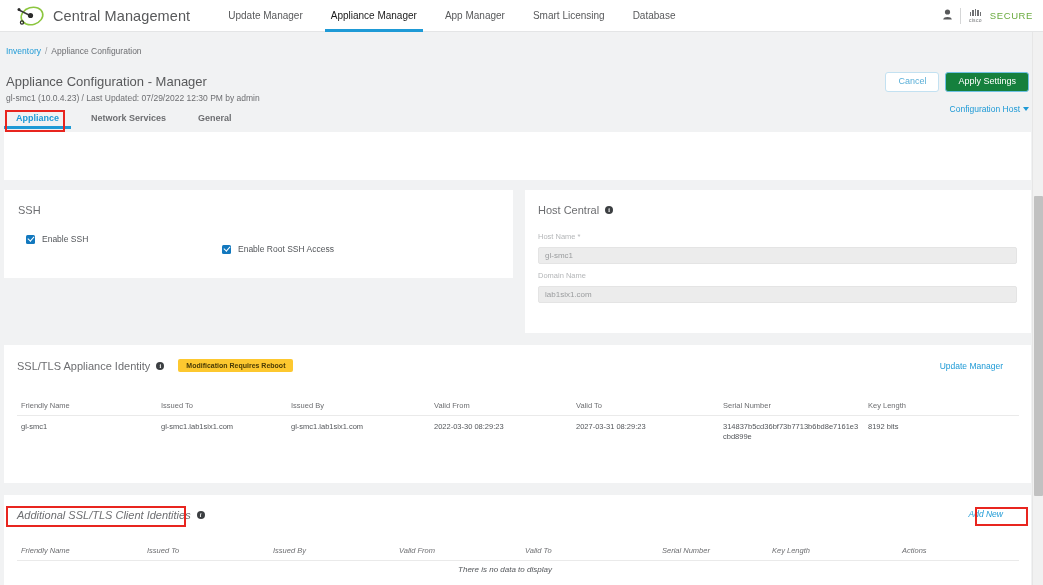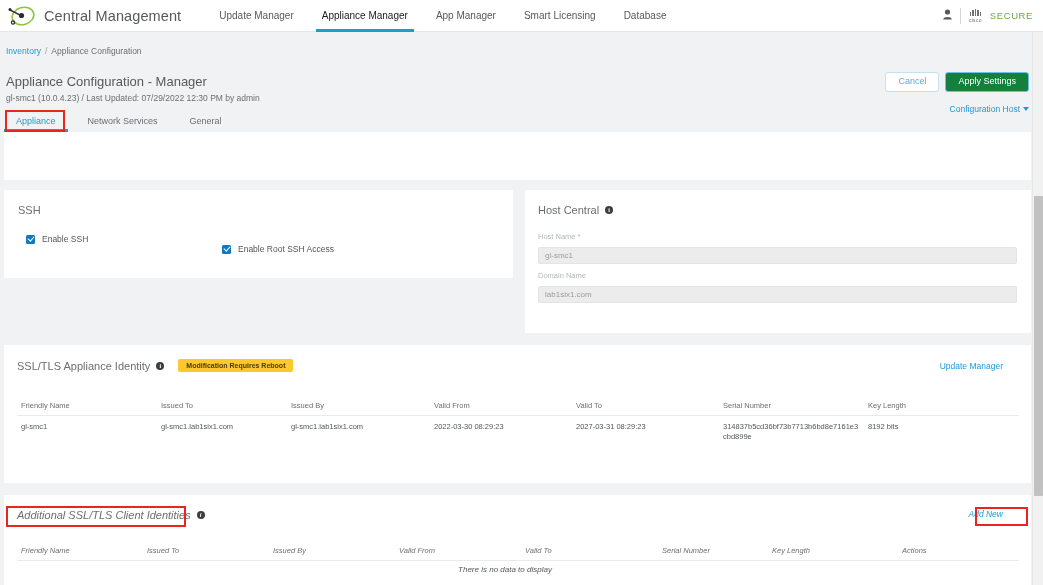--- a/index.html
+++ b/index.html
@@ -10,20 +10,21 @@
     font-family: "Liberation Sans", sans-serif;
     color: #53565a;
   }
   .app { position: relative; width: 1043px; height: 585px; background: #f1f2f3; }
 
   
   .topnav {
     position: absolute; top: 0; left: 0; width: 1043px; height: 32px;
     background: #ffffff; display: flex; align-items: center;
     border-bottom: 1px solid #e4e5e6;
+    padding-left: 9px;
   }
   .logo-wrap { width: 44px; display: flex; align-items: center; justify-content: center; }
   .logo-svg { display: block; }
   .brand {
     font-size: 14.5px; color: #58595b; letter-spacing: .1px;
     margin-right: 24px; white-space: nowrap;
   }
   .navtabs { display: flex; align-items: center; height: 32px; }
   .navtab {
     position: relative; font-size: 10px; color: #58595b;
@@ -85,21 +86,21 @@
     display: flex; align-items: center; gap: 3px;
   }
   .caret-down {
     width: 0; height: 0; border-left: 3.5px solid transparent;
     border-right: 3.5px solid transparent; border-top: 4px solid #1e9ad6;
   }
 
   
   .subtabs {
     position: absolute; top: 110px; left: 0; width: 1031px; height: 22px;
-    display: flex; align-items: flex-end; background: transparent;
+    display: flex; align-items: center; background: transparent; font-weight: bold;
   }
   .subtab {
     position: relative; font-size: 9px; color: #6d6e71;
     padding: 0 16px 6px 16px; cursor: pointer; white-space: nowrap;
   }
   .subtab.active { color: #1e9ad6; }
   .subtab.active::after {
     content: ""; position: absolute; left: 4px; right: 4px; bottom: 0;
     height: 3px; background: #1e9ad6;
   }

